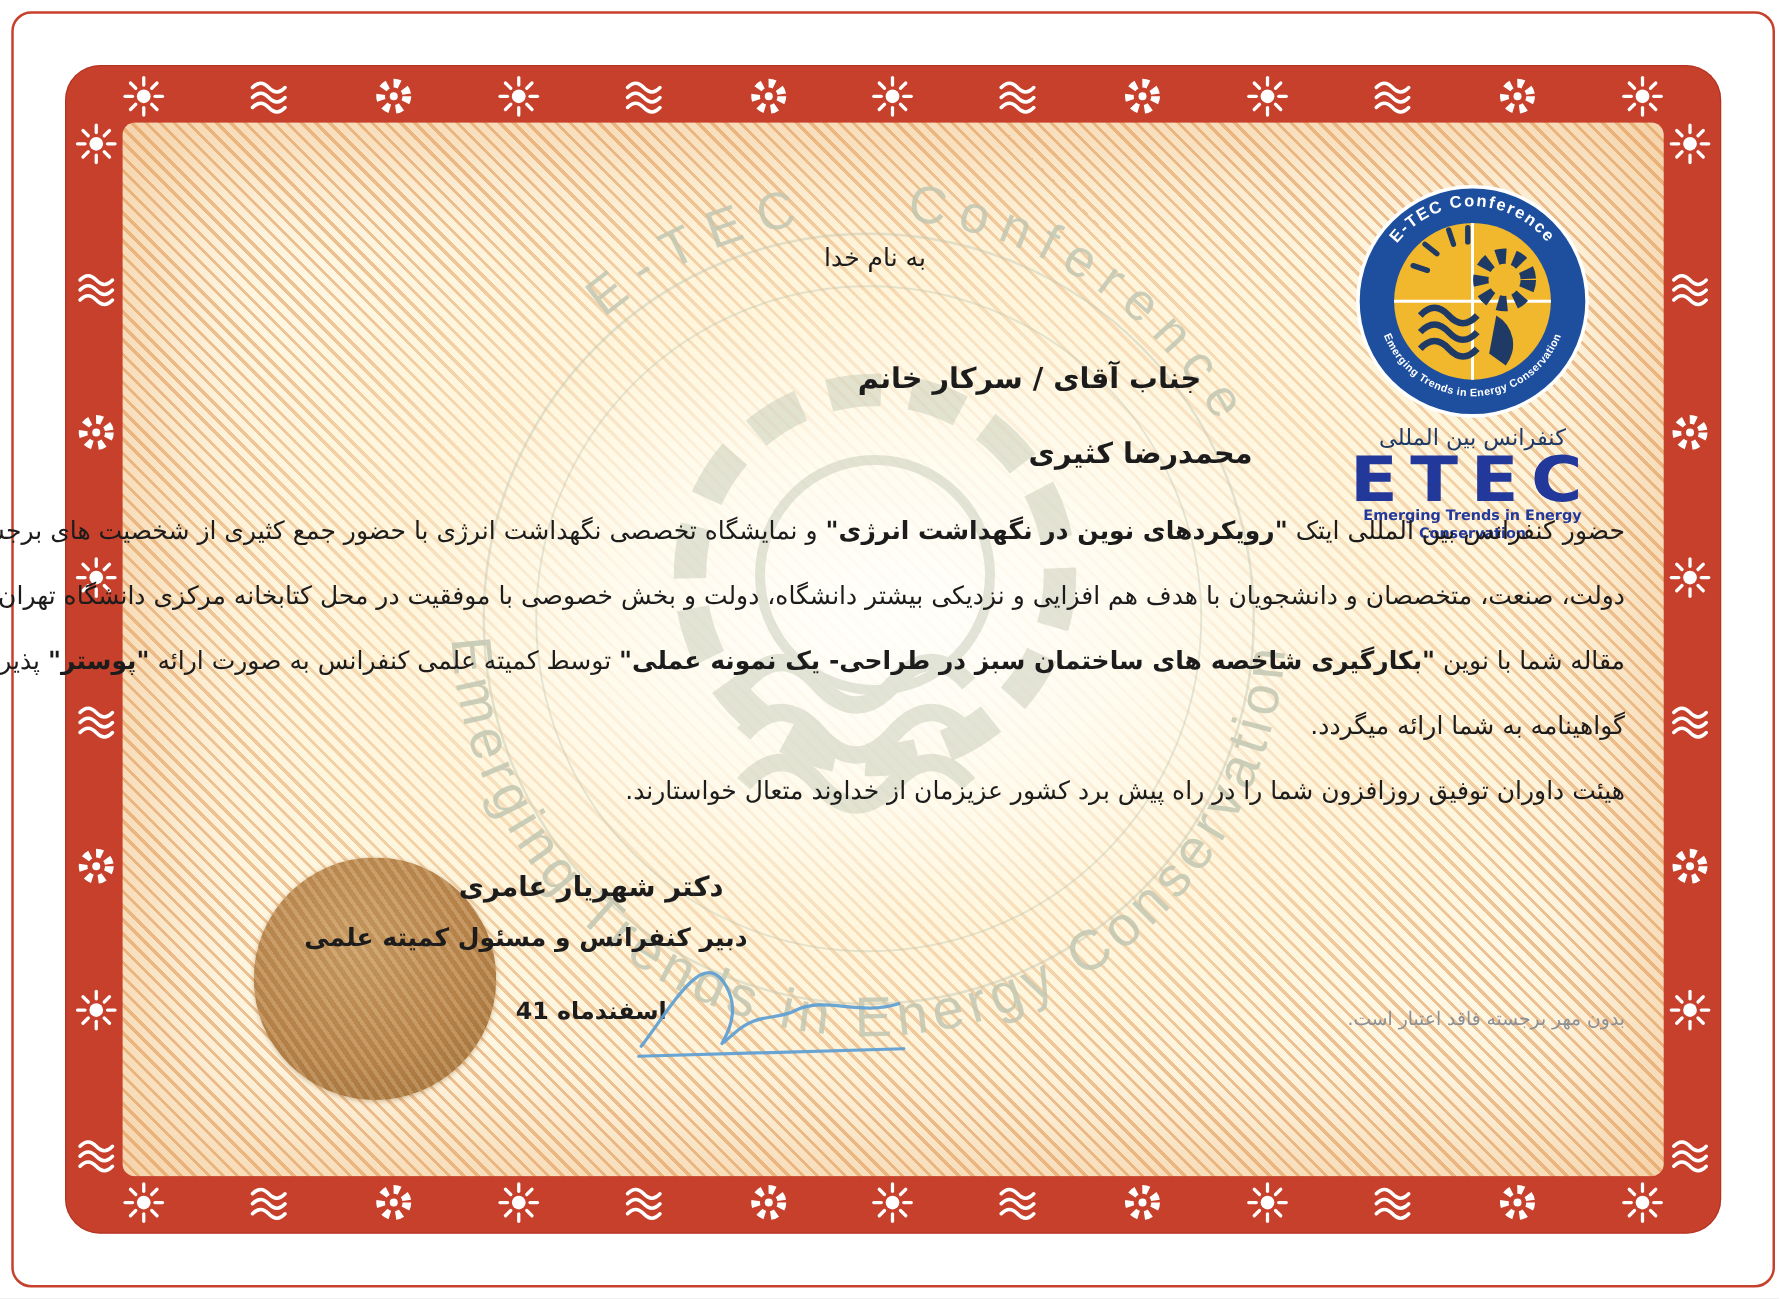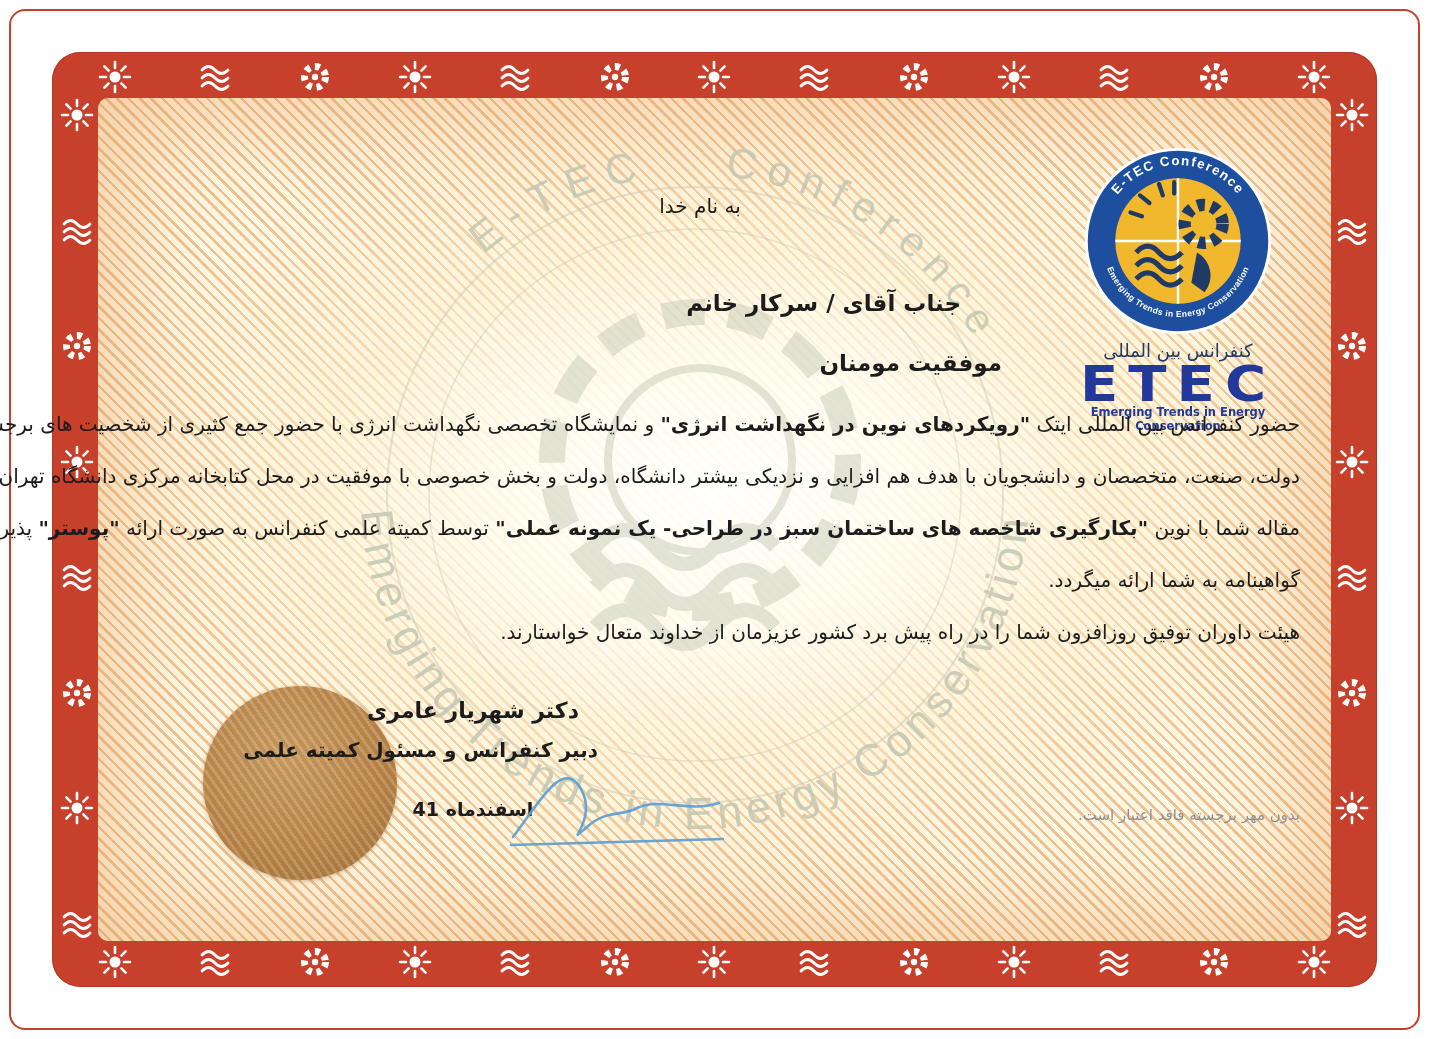--- a/index.html
+++ b/index.html
@@ -302,21 +302,21 @@
         </text>
       </g>
     </svg>
     <div class="conference-fa">کنفرانس بین المللی</div>
     <div class="wordmark">ETEC</div>
     <div class="tagline-en">Emerging Trends in Energy Conservation</div>
   </div>
 
   <div class="bismillah fa">به نام خدا</div>
   <div class="greeting fa">جناب آقای / سرکار خانم</div>
-  <div class="recipient fa">موفقیت مومنان</div>
+  <div class="recipient fa">محمدرضا کثیری</div>
 
   <div class="paragraph fa">
     <div class="pline">
       <span>حضور کنفرانس بین المللی ایتک </span><span class="b">"رویکردهای نوین در نگهداشت انرژی"</span><span> و نمایشگاه تخصصی نگهداشت انرژی با حضور جمع کثیری از شخصیت های برجسته کشور، دانشگاهیان، کارشناسان بخش های</span>
     </div>
     <div class="pline">دولت، صنعت، متخصصان و دانشجویان با هدف هم افزایی و نزدیکی بیشتر دانشگاه، دولت و بخش خصوصی با موفقیت در محل کتابخانه مرکزی دانشگاه تهران برگزار گردید.</div>
     <div class="pline">
       <span>مقاله شما با نوین </span><span class="b">"بکارگیری شاخصه های ساختمان سبز در طراحی- یک نمونه عملی"</span><span> توسط کمیته علمی کنفرانس به صورت ارائه </span><span class="b">"پوستر"</span><span> پذیرفته شده است، به منظور قدردانی از زحمات شما محقق ارجمند که </span>
     </div>
     <div class="pline">گواهینامه به شما ارائه میگردد.</div>

